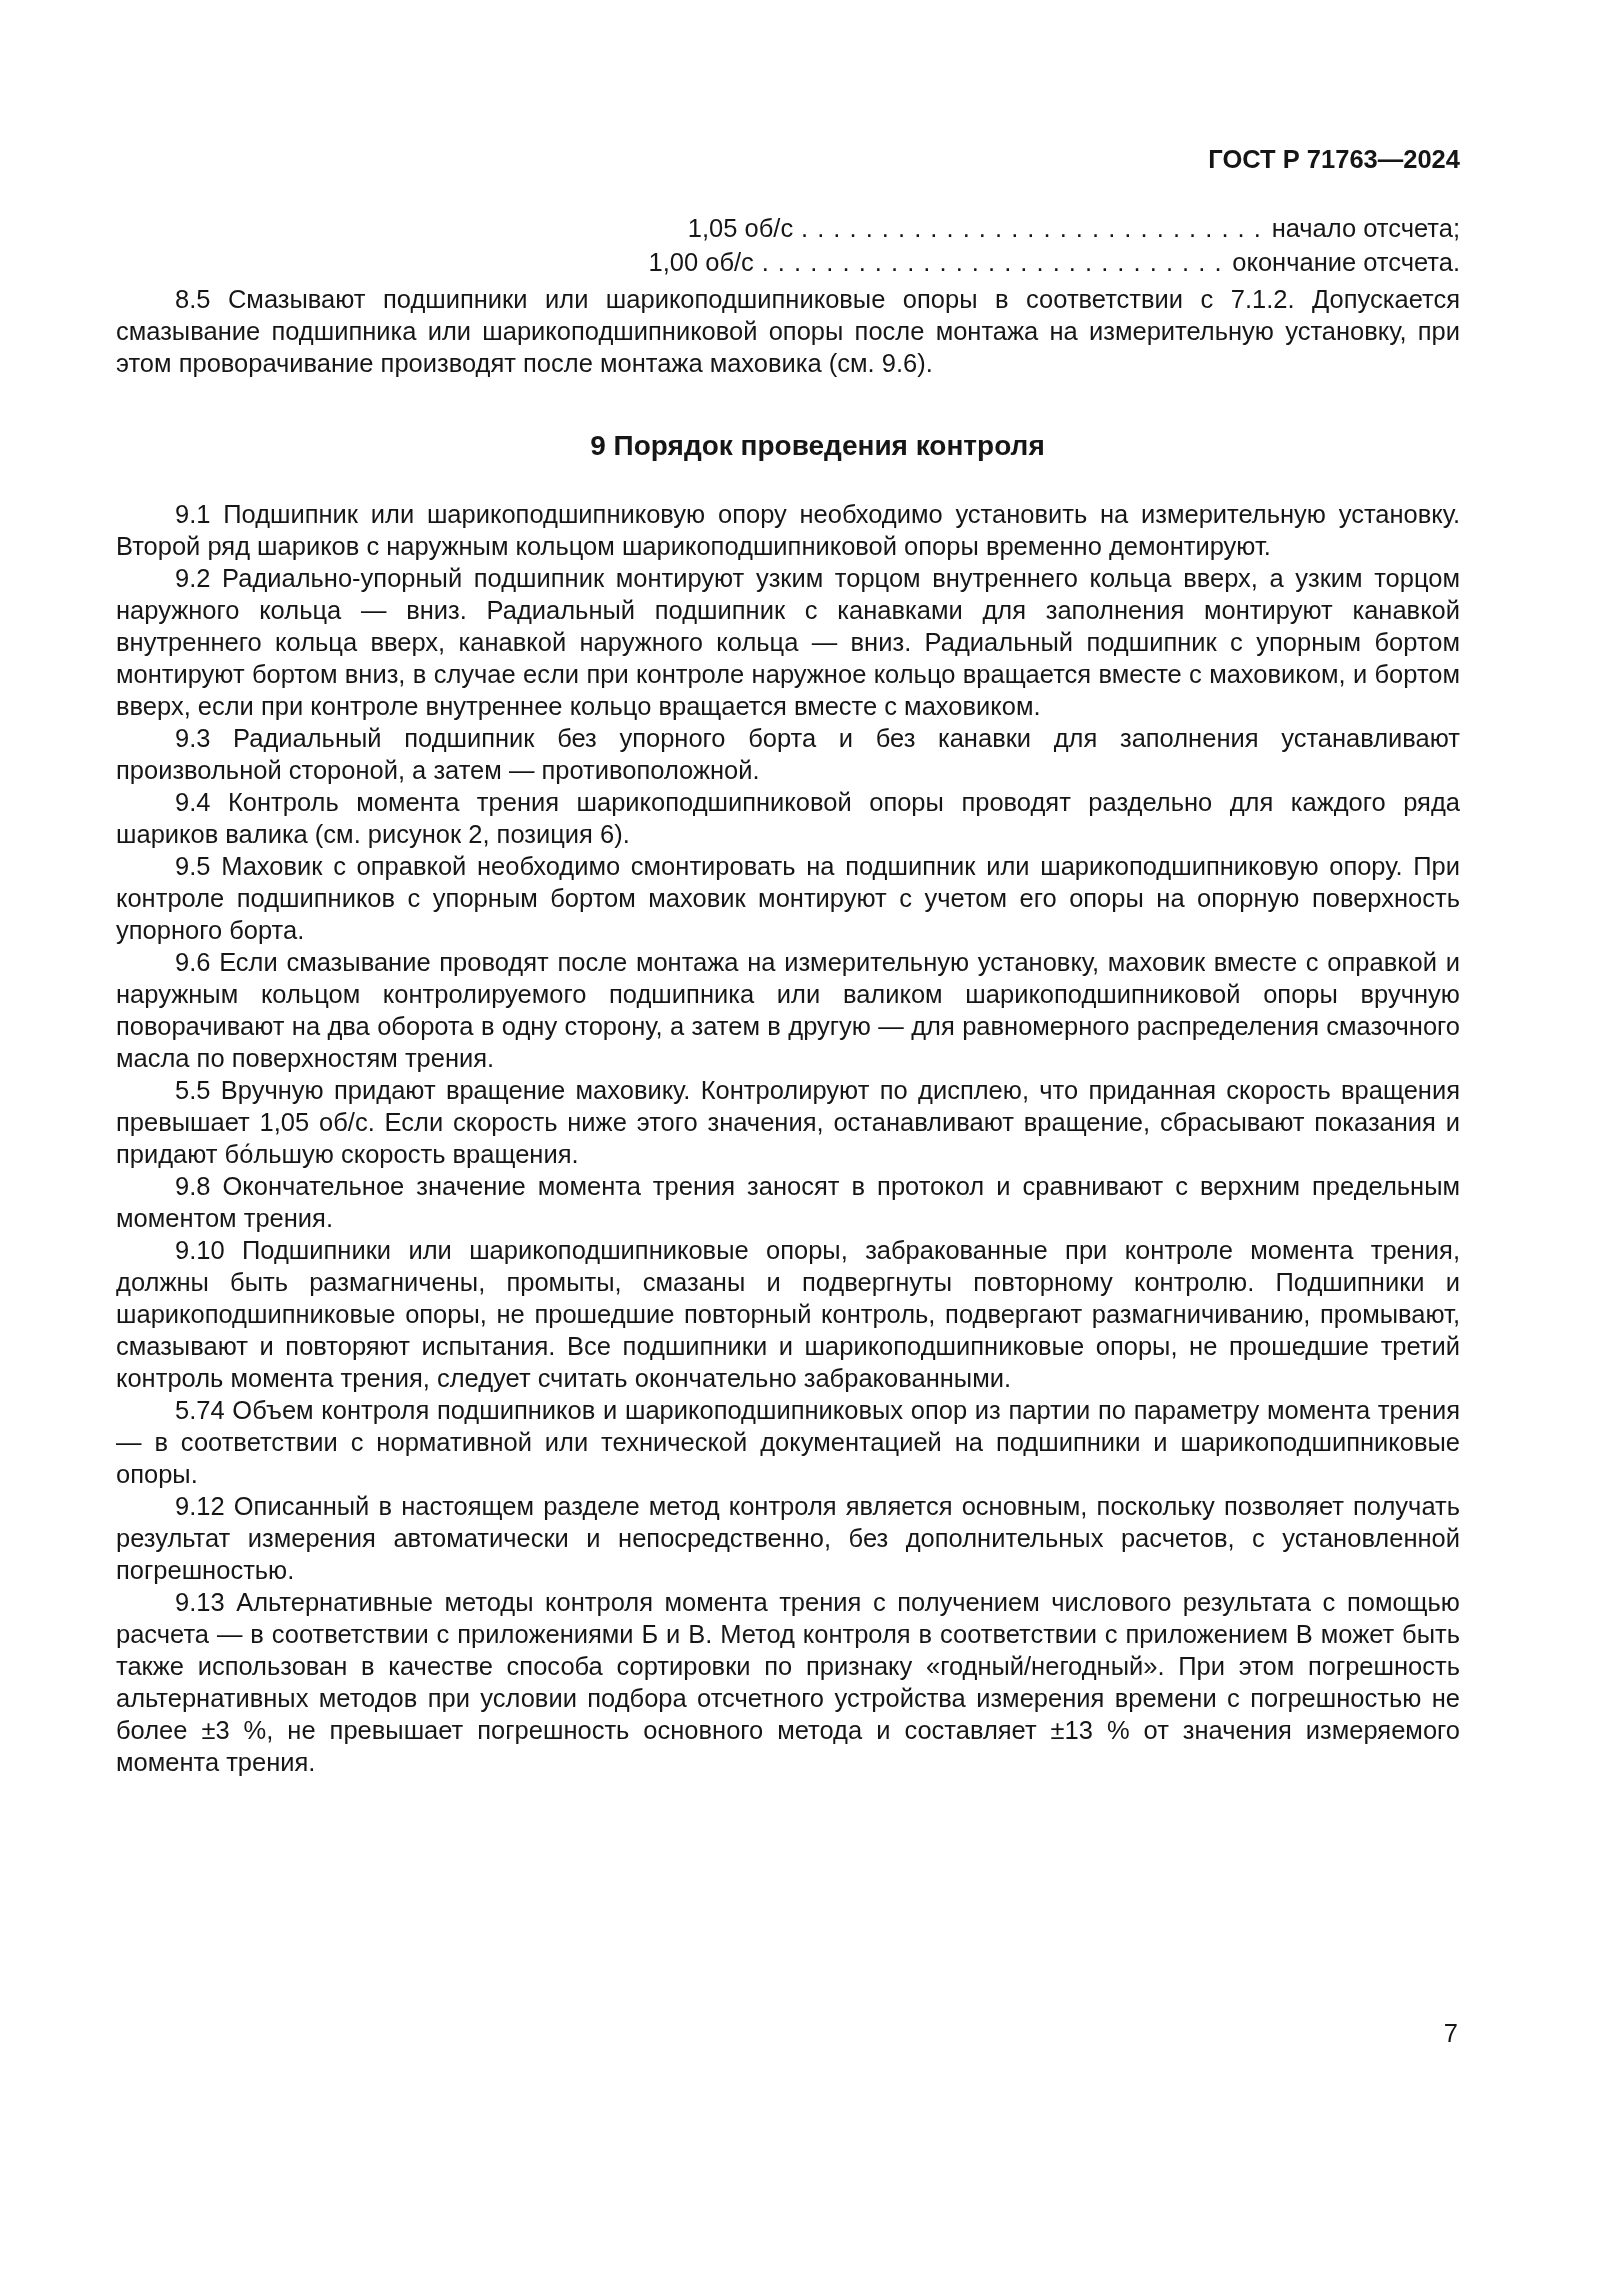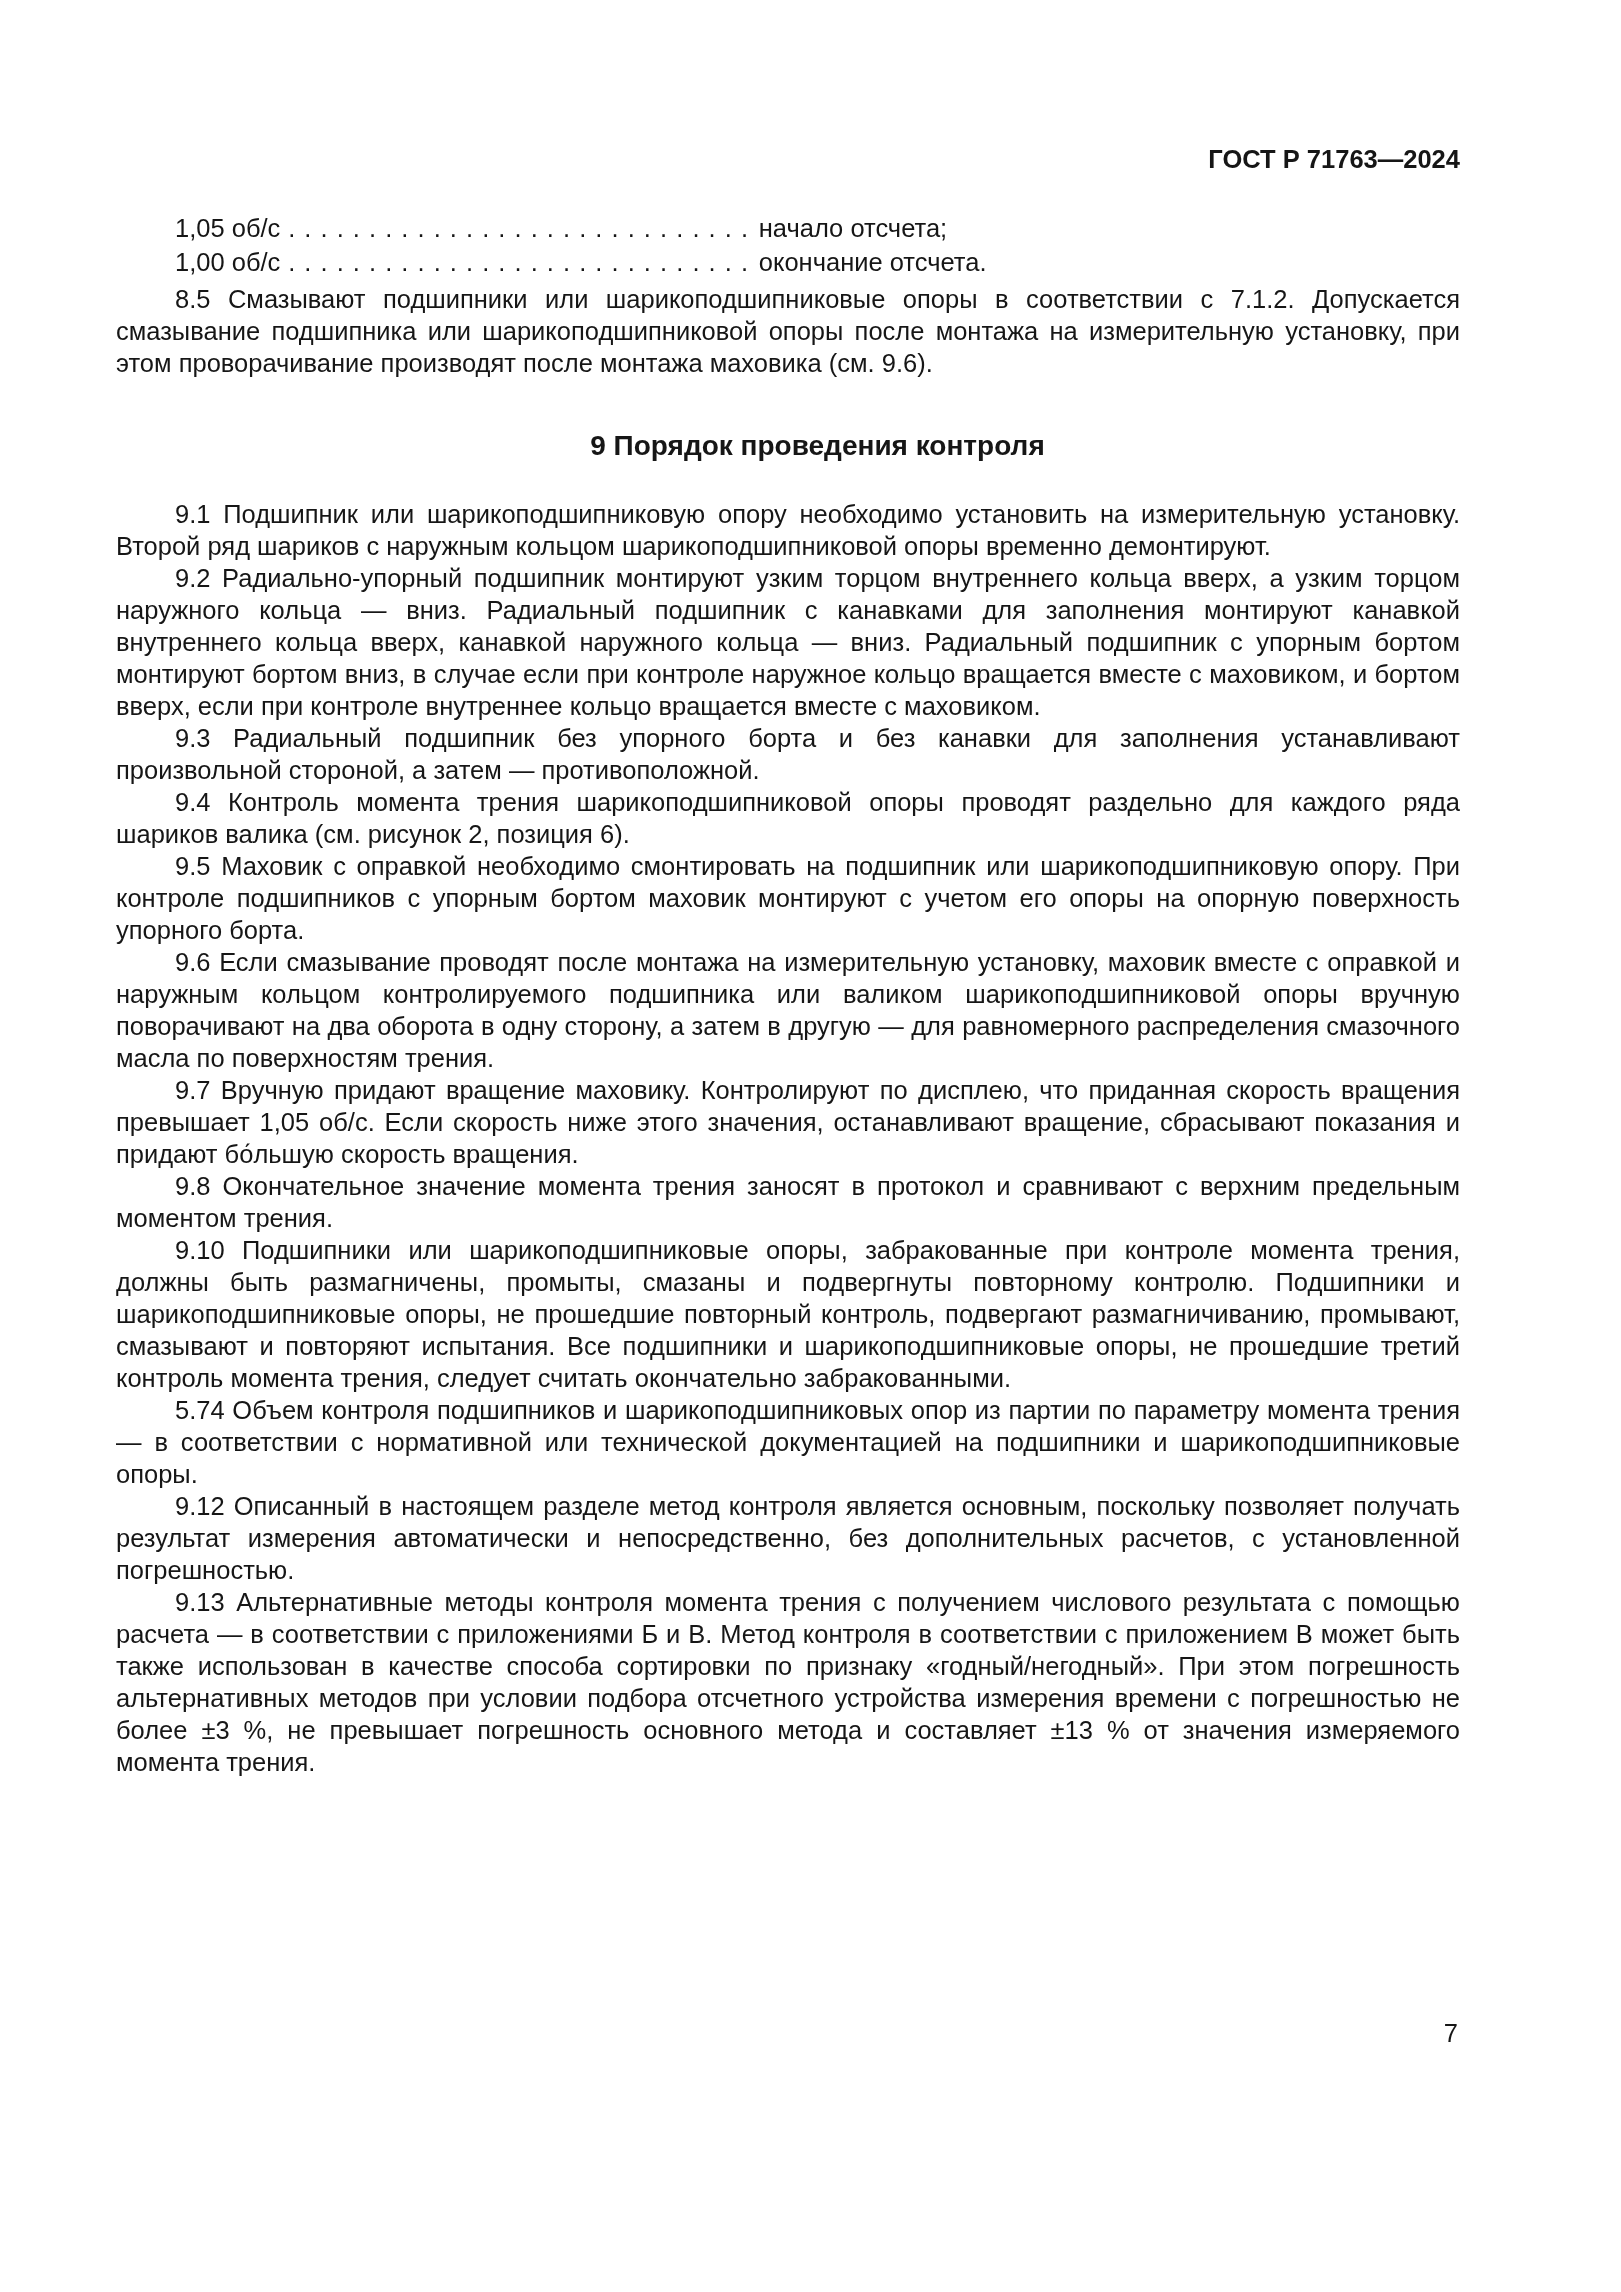--- a/index.html
+++ b/index.html
@@ -32,20 +32,21 @@
     text-indent: 59px;
     hyphens: auto;
     -webkit-hyphens: auto;
   }
   .dotrows {
     margin: 4.9px 0 4.9px 59px;
   }
   .dotrow {
     white-space: nowrap;
     margin: 2px 0;
+    text-align: right;
   }
   .dr-value {
     display: inline-block;
   }
   .dr-dots {
     display: inline-block;
     margin: 0 9.8px 0 7.8px;
     letter-spacing: 1px;
     color: #161616;
   }
@@ -91,21 +92,21 @@
     <p class="para">8.5  Смазывают подшипники или шарикоподшипниковые опоры в соответствии с 7.1.2. Допускается смазывание подшипника или шарикоподшипниковой опоры после монтажа на измерительную установку, при этом проворачивание производят после монтажа маховика (см. 9.6).</p>
 
     <h2 class="section-heading">9  Порядок проведения контроля</h2>
 
     <p class="para">9.1  Подшипник или шарикоподшипниковую опору необходимо установить на измерительную установку. Второй ряд шариков с наружным кольцом шарикоподшипниковой опоры временно демонтируют.</p>
     <p class="para">9.2  Радиально-упорный подшипник монтируют узким торцом внутреннего кольца вверх, а узким торцом наружного кольца — вниз. Радиальный подшипник с канавками для заполнения монтируют канавкой внутреннего кольца вверх, канавкой наружного кольца — вниз. Радиальный подшипник с упорным бортом монтируют бортом вниз, в случае если при контроле наружное кольцо вращается вместе с маховиком, и бортом вверх, если при контроле внутреннее кольцо вращается вместе с маховиком.</p>
     <p class="para">9.3  Радиальный подшипник без упорного борта и без канавки для заполнения устанавливают произвольной стороной, а затем — противоположной.</p>
     <p class="para">9.4  Контроль момента трения шарикоподшипниковой опоры проводят раздельно для каждого ряда шариков валика (см. рисунок 2, позиция 6).</p>
     <p class="para">9.5  Маховик с оправкой необходимо смонтировать на подшипник или шарикоподшипниковую опору. При контроле подшипников с упорным бортом маховик монтируют с учетом его опоры на опорную поверхность упорного борта.</p>
     <p class="para">9.6  Если смазывание проводят после монтажа на измерительную установку, маховик вместе с оправкой и наружным кольцом контролируемого подшипника или валиком шарикоподшипниковой опоры вручную поворачивают на два оборота в одну сторону, а затем в другую — для равномерного распределения смазочного масла по поверхностям трения.</p>
-    <p class="para">9.7  Вручную придают вращение маховику. Контролируют по дисплею, что приданная скорость вращения превышает 1,05 об/с. Если скорость ниже этого значения, останавливают вращение, сбрасывают показания и придают бо́льшую скорость вращения.</p>
+    <p class="para">5.5  Вручную придают вращение маховику. Контролируют по дисплею, что приданная скорость вращения превышает 1,05 об/с. Если скорость ниже этого значения, останавливают вращение, сбрасывают показания и придают бо́льшую скорость вращения.</p>
     <p class="para">9.8  Окончательное значение момента трения заносят в протокол и сравнивают с верхним предельным моментом трения.</p>
     <p class="para">9.10  Подшипники или шарикоподшипниковые опоры, забракованные при контроле момента трения, должны быть размагничены, промыты, смазаны и подвергнуты повторному контролю. Подшипники и шарикоподшипниковые опоры, не прошедшие повторный контроль, подвергают размагничиванию, промывают, смазывают и повторяют испытания. Все подшипники и шарикоподшипниковые опоры, не прошедшие третий контроль момента трения, следует считать окончательно забракованными.</p>
     <p class="para">5.74  Объем контроля подшипников и шарикоподшипниковых опор из партии по параметру момента трения — в соответствии с нормативной или технической документацией на подшипники и шарикоподшипниковые опоры.</p>
     <p class="para">9.12  Описанный в настоящем разделе метод контроля является основным, поскольку позволяет получать результат измерения автоматически и непосредственно, без дополнительных расчетов, с установленной погрешностью.</p>
     <p class="para">9.13  Альтернативные методы контроля момента трения с получением числового результата с помощью расчета — в соответствии с приложениями Б и В. Метод контроля в соответствии с приложением В может быть также использован в качестве способа сортировки по признаку «годный/негодный». При этом погрешность альтернативных методов при условии подбора отсчетного устройства измерения времени с погрешностью не более ±3 %, не превышает погрешность основного метода и составляет ±13 % от значения измеряемого момента трения.</p>
 
   </div>
 
   <div class="page-number">7</div>
 

